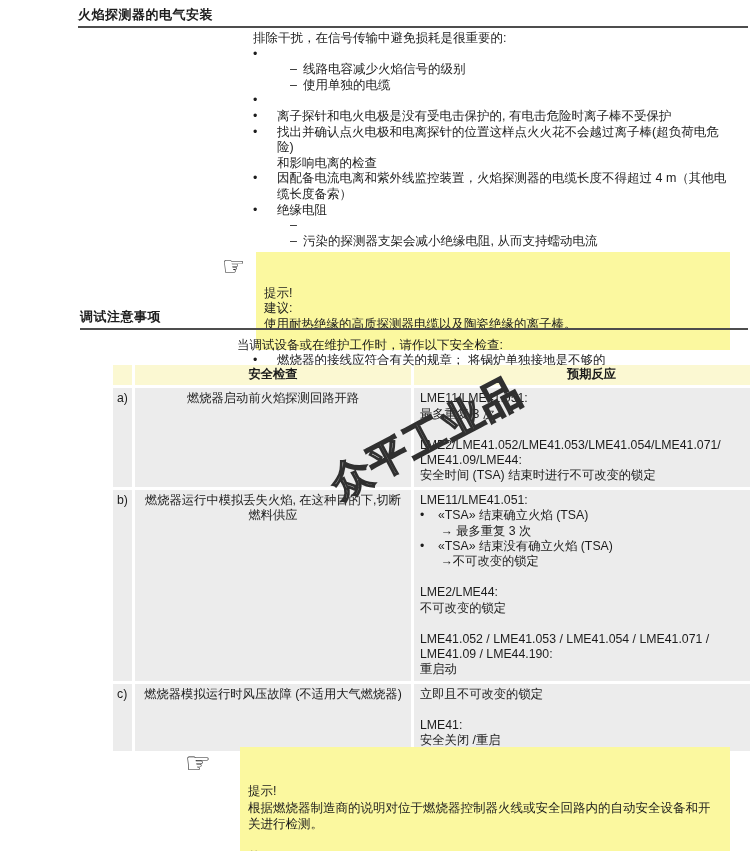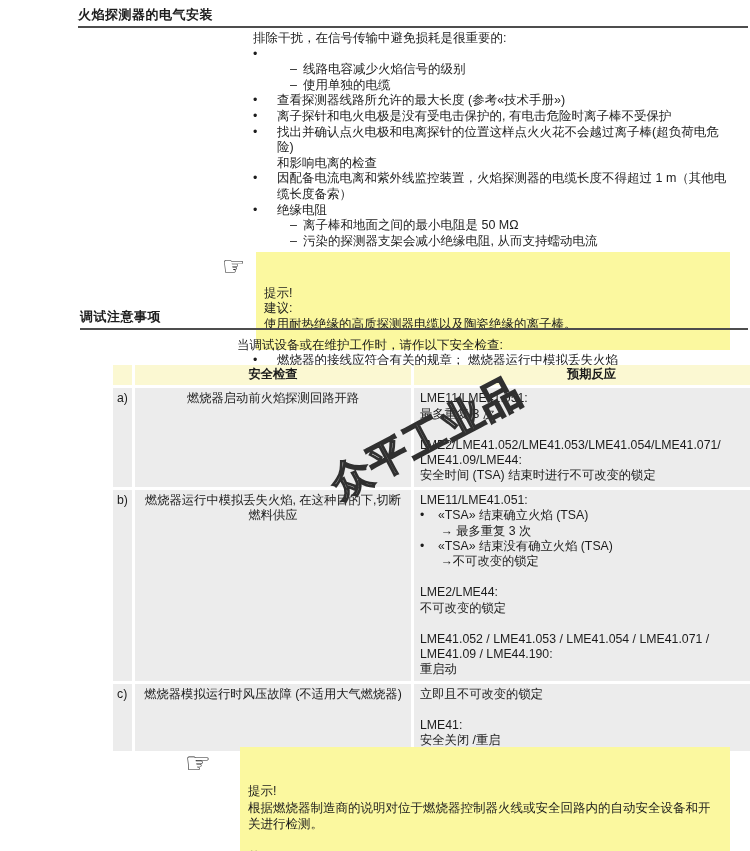--- a/index.html
+++ b/index.html
@@ -72,58 +72,56 @@
         <div class="sub">
           <span class="marker">–</span>
           <span class="txt">线路电容减少火焰信号的级别</span>
         </div>
         <div class="sub">
           <span class="marker">–</span>
           <span class="txt">使用单独的电缆</span>
         </div>
         <div class="li">
           <span class="marker">•</span>
-          <span class="txt">查看探测器线路所允许的最大长度 (参考«技术手册»)</span>
         </div>
         <div class="li">
           <span class="marker">•</span>
           <span class="txt">离子探针和电火电极是没有受电击保护的, 有电击危险时离子棒不受保护</span>
         </div>
         <div class="li">
           <span class="marker">•</span>
           <span class="txt">找出并确认点火电极和电离探针的位置这样点火火花不会越过离子棒(超负荷电危险)
 和影响电离的检查</span>
         </div>
         <div class="li">
           <span class="marker">•</span>
-          <span class="txt">因配备电流电离和紫外线监控装置，火焰探测器的电缆长度不得超过 1 m（其他电
+          <span class="txt">因配备电流电离和紫外线监控装置，火焰探测器的电缆长度不得超过 4 m（其他电
 缆长度备索）</span>
         </div>
         <div class="li">
           <span class="marker">•</span>
           <span class="txt">绝缘电阻</span>
         </div>
         <div class="sub">
           <span class="marker">–</span>
-          <span class="txt">离子棒和地面之间的最小电阻是 50 MΩ</span>
         </div>
         <div class="sub">
           <span class="marker">–</span>
           <span class="txt">污染的探测器支架会减小绝缘电阻, 从而支持蠕动电流</span>
         </div>
       </div>
     <div id="note1" class="note">
       <span id="hand1" class="hand">☞</span>
       <div>提示!
 建议:
 使用耐热绝缘的高质探测器电缆以及陶瓷绝缘的离子棒。</div>
     </div>
     <div class="li">
       <span class="marker">•</span>
-      <span class="txt">燃烧器的接线应符合有关的规章； 燃烧器运行中模拟丢失火焰</span>
+      <span class="txt">燃烧器的接线应符合有关的规章； 将锅炉单独接地是不够的</span>
     </div>
   </div>
 
   <div id="title2" class="h-title">调试注意事项</div>
   <div id="rule2"></div>
   <div id="intro2">当调试设备或在维护工作时，请作以下安全检查:</div>
 
   <div id="stable">
     <div class="trow thead">
       <div class="cell c1"></div>

